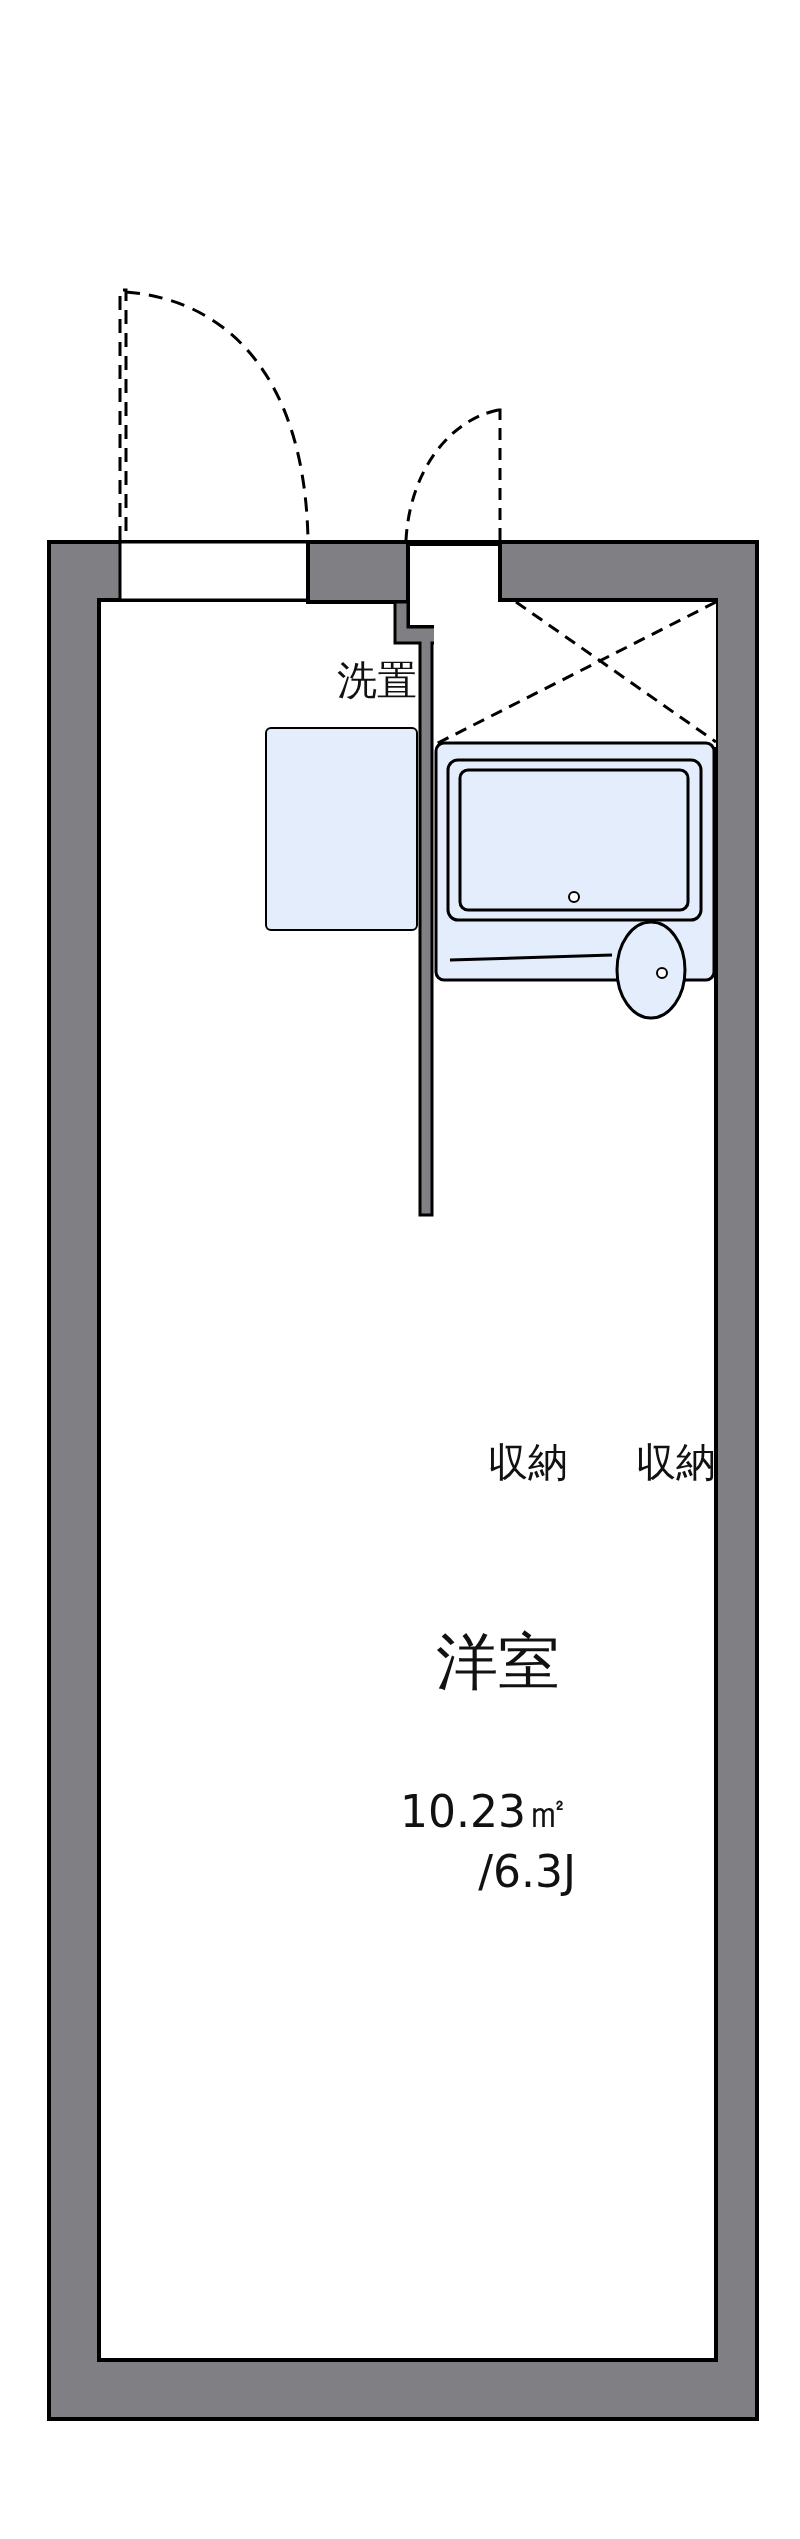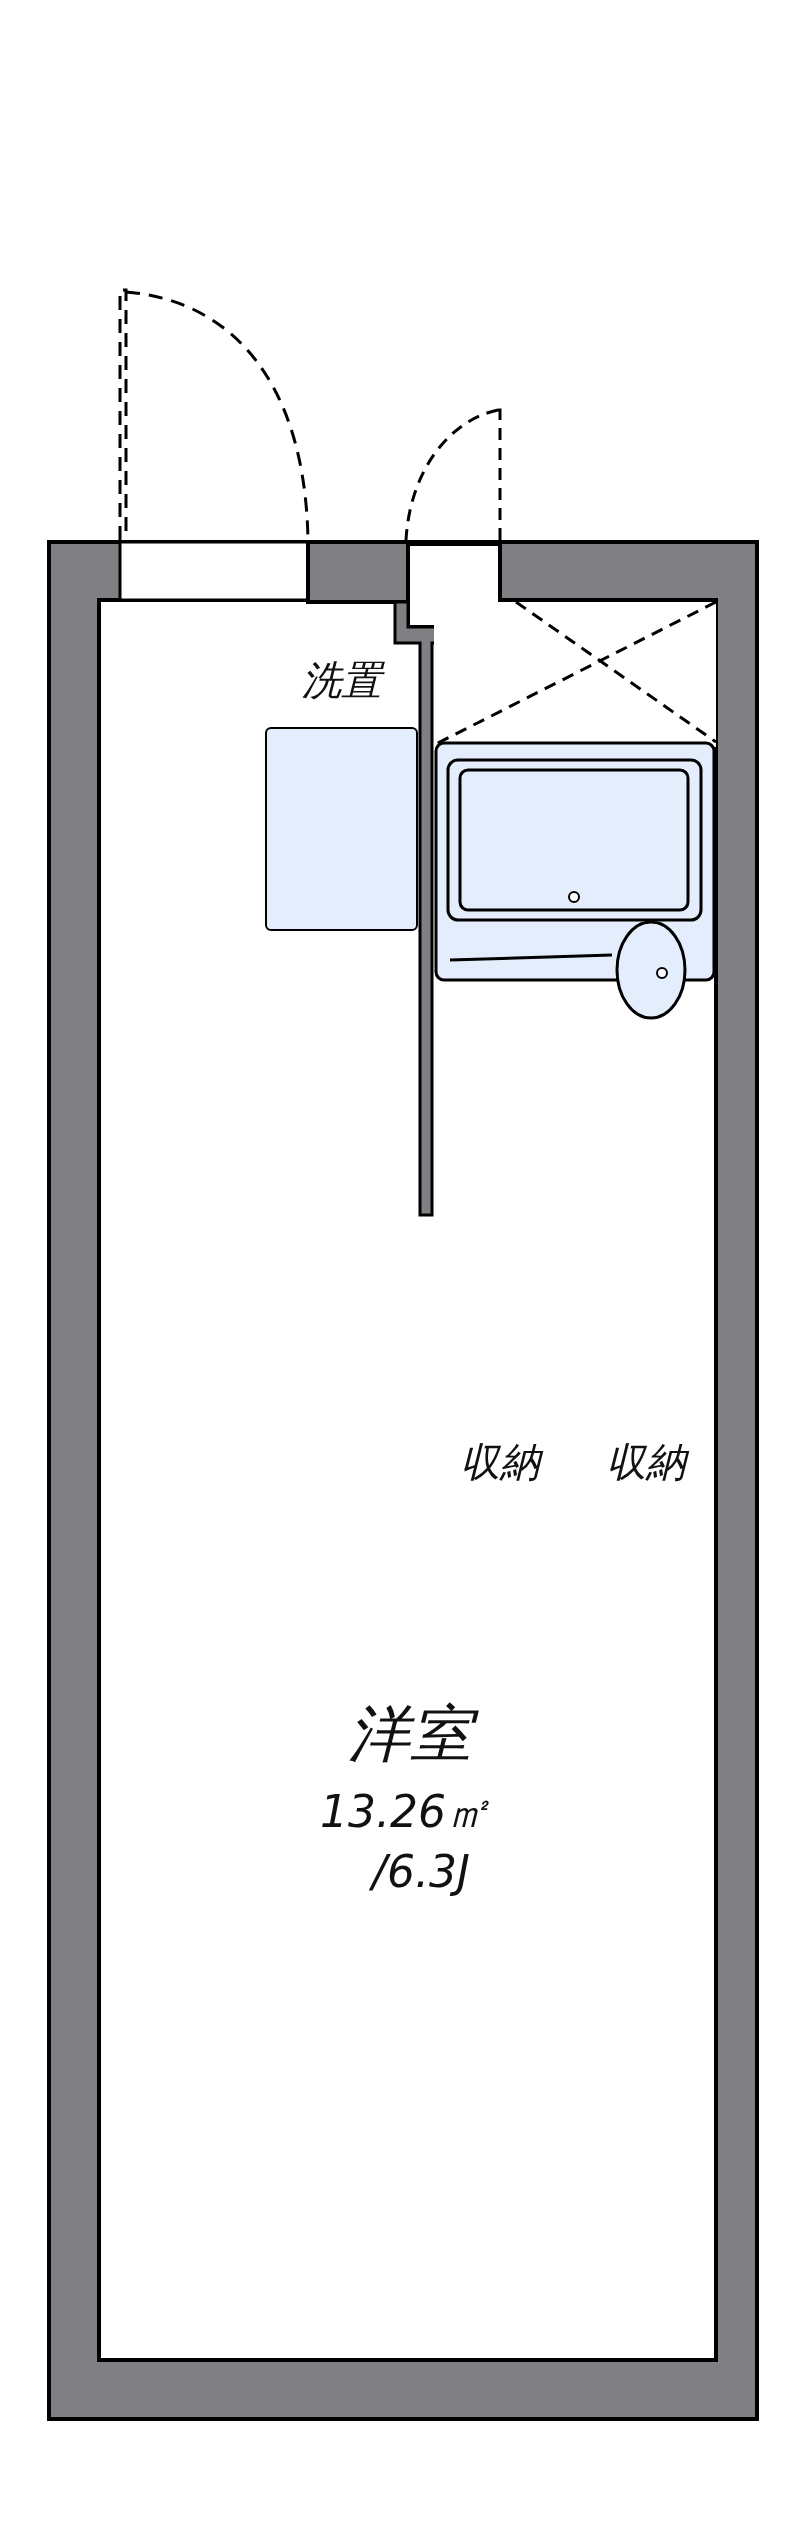--- a/index.html
+++ b/index.html
@@ -1,18 +1,18 @@
 <!DOCTYPE html>
 <html><head>
 <meta charset="utf-8">
 <style>
   html, body { margin:0; padding:0; background:#ffffff; }
   body { width:800px; height:2539px; position:relative; overflow:hidden; font-family:"DejaVu Sans", sans-serif; }
   svg { position:absolute; left:0; top:0; }
-  .lbl { position:absolute; color:#111; text-align:center; line-height:1;font-style:italic; }
+  .lbl { position:absolute; color:#111; text-align:right; line-height:1; }
   .lbl-sm { font-size:40px; }
   .lbl-room { font-size:62px; }
   .lbl-area { font-size:44px; }
 </style>
 </head>
 <body>
 
 
 
 <svg width="800" height="2539" viewBox="0 0 800 2539" xmlns="http://www.w3.org/2000/svg">
@@ -122,18 +122,18 @@
   <g>
     <rect x="113" y="2360" width="394" height="58" fill="#fff" stroke="#000" stroke-width="3">
     <path d="M113 2379 H330 M291 2398 H507 M311 2347 V2432" stroke="#000" stroke-width="3">
   </path></rect></g>
 
 
 
 <div class="lbl lbl-sm" style="left:266px; top:660px; width:151px;">洗置</div>
 <div class="lbl lbl-sm" style="left:432px; top:1442px; width:136px;">収納</div>
 <div class="lbl lbl-sm" style="left:576px; top:1442px; width:140px;">収納</div>
-<div class="lbl lbl-room" style="left:260px; top:1703px; width:300px;">洋室</div>
-<div class="lbl lbl-area" style="left:240px; top:1790px; width:330px;">13.26㎡</div>
+<div class="lbl lbl-room" style="left:260px; top:1631px; width:300px;">洋室</div>
+<div class="lbl lbl-area" style="left:240px; top:1790px; width:330px;">10.23㎡</div>
 <div class="lbl lbl-area" style="left:266px; top:1850px; width:310px;">/6.3J</div>
 
 
 
 
 </rect></rect></rect></rect></rect></path></rect></path></rect></rect></rect></rect></path></path></rect></body></html>

